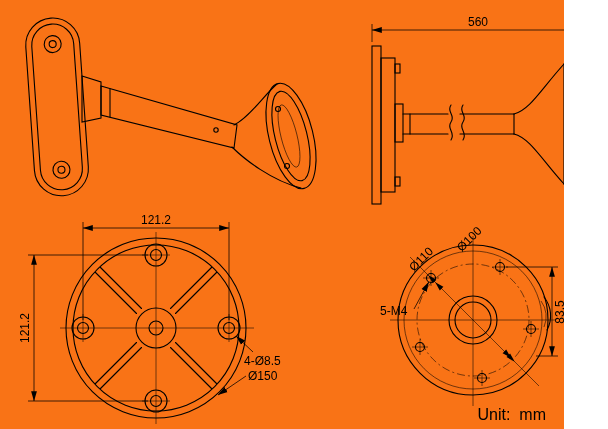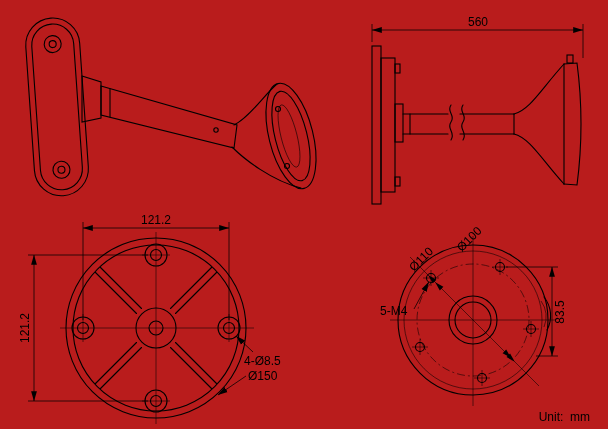--- a/index.html
+++ b/index.html
@@ -1,24 +1,24 @@
 <!DOCTYPE html>
 <html><head>
 <meta charset="utf-8">
 <style>
   html,body{margin:0;padding:0;background:#fff;}
-  .stage{position:relative;width:608px;height:429px;background:#b91c1c;overflow:hidden;
+  .stage{position:relative;width:564px;height:429px;background:#f97316;overflow:hidden;
          font-family:"Liberation Sans",sans-serif;}
   .view{position:absolute;}
   svg text{font-family:"Liberation Sans",sans-serif;font-size:12px;fill:#000;}
   .ln{stroke:#000;stroke-width:1.1;fill:none;stroke-linecap:round;}
   .thin{stroke:#000;stroke-width:0.55;fill:none;}
   .dim{stroke:#000;stroke-width:0.75;fill:none;}
   .arr{fill:#000;stroke:none;}
-  .unit-label{position:absolute;right:18px;bottom:5px;font-size:12px;color:#000;white-space:pre;}
+  .unit-label{position:absolute;right:18px;bottom:5px;font-size:16px;color:#000;white-space:pre;}
 </style>
 </head>
 <body>
 
 <div class="stage">
 
   <svg class="view" style="left:6px;top:6px;" width="334" height="202" viewBox="0 0 334 202">
     <g transform="rotate(-4 50 100)">
       <rect class="ln" x="24" y="12" width="54" height="178" rx="27"></rect>
       <rect class="ln" x="30" y="18" width="42" height="166" rx="21"></rect>

